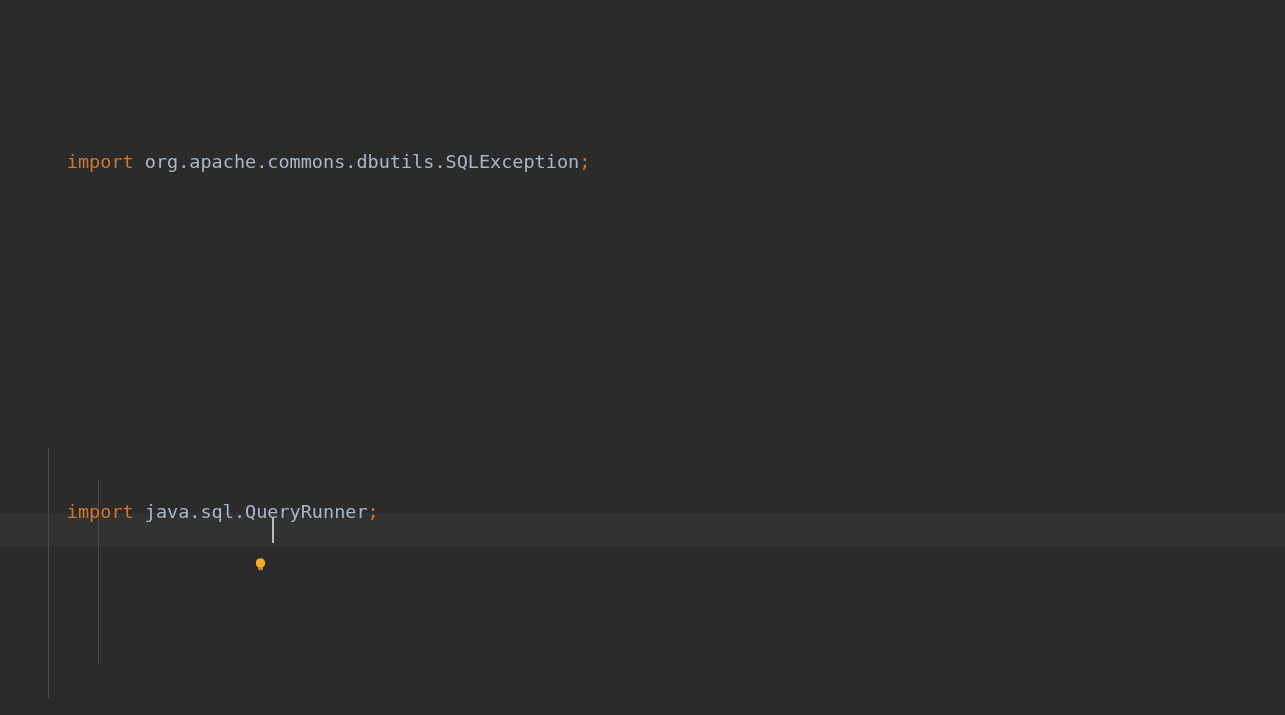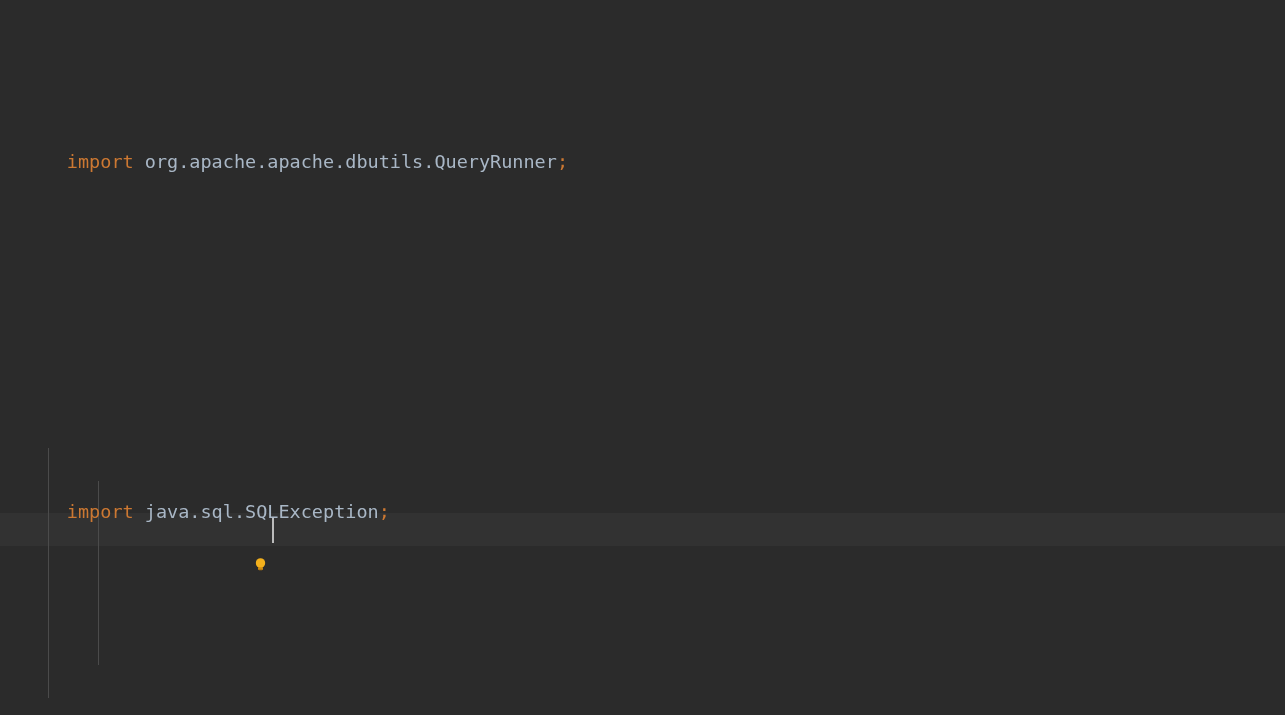--- a/index.html
+++ b/index.html
@@ -102,29 +102,29 @@
       <ellipse cx="8" cy="6.5" rx="5" ry="5.3" fill="#f3b01c"></ellipse>
       <rect x="5.4" y="10.6" width="5.2" height="3.2" rx="1" fill="#d99412"></rect>
       <rect x="5.8" y="12.4" width="4.4" height="1.6" rx="0.8" fill="#b8790c"></rect>
     </svg>
   </div>
 
   <div class="code-layer">
 
     
     <div class="line" style="height:20px;line-height:20px;">
-      <span class="kw">import</span><span class="plain"> org.apache.apache.dbutils.QueryRunner</span><span class="kw">;</span>
+      <span class="kw">import</span><span class="plain"> org.apache.commons.dbutils.SQLException</span><span class="kw">;</span>
     </div>
 
     
     <div class="line" style="height:46px;"></div>
 
     
     <div class="line">
-      <span class="kw">import</span><span class="plain"> java.sql.SQLException</span><span class="kw">;</span>
+      <span class="kw">import</span><span class="plain"> java.sql.QueryRunner</span><span class="kw">;</span>
     </div>
 
     
     <div class="line"></div>
 
     
     
 
     
     

